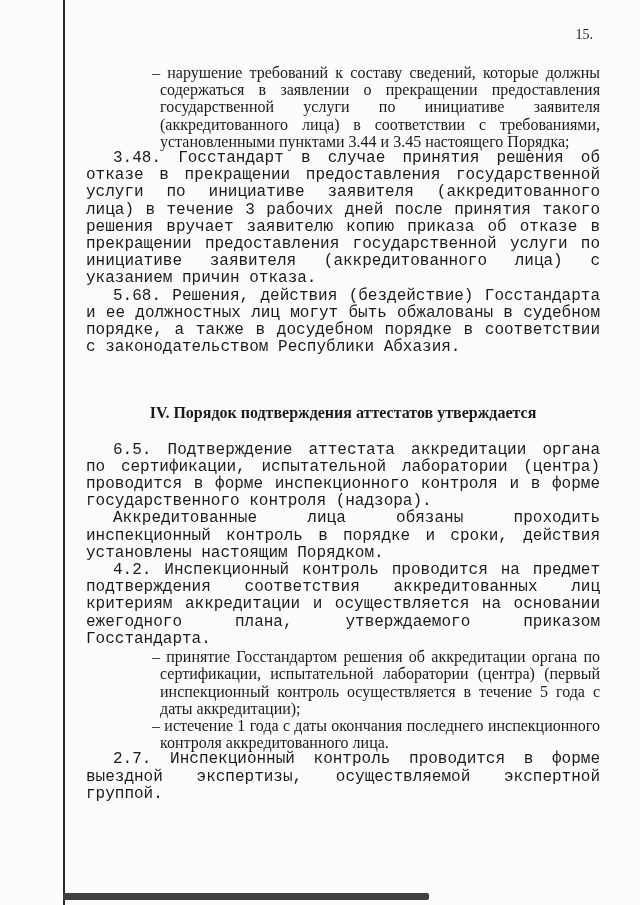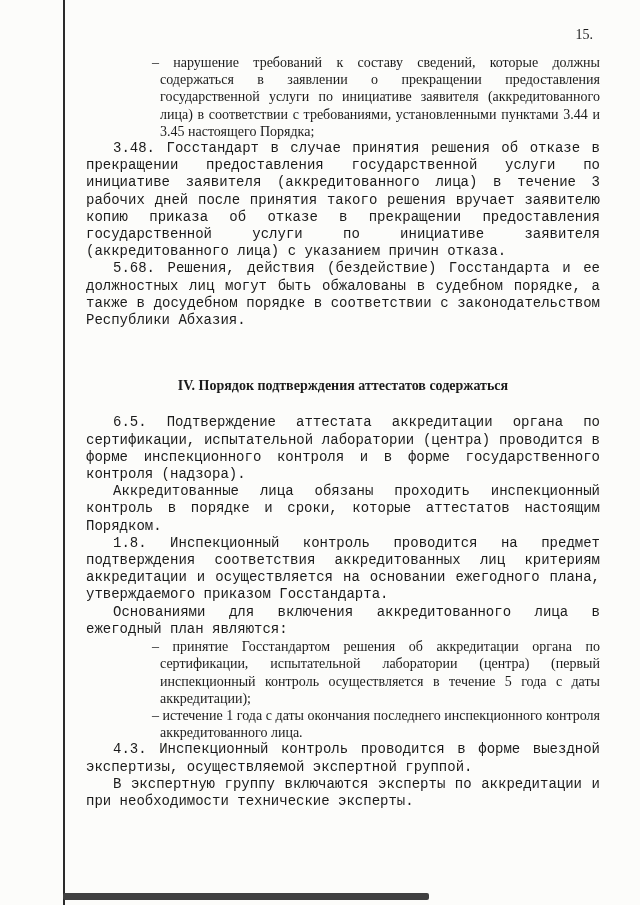--- a/index.html
+++ b/index.html
@@ -36,23 +36,23 @@
   .page-number {
     position: absolute;
     top: 27px;
     right: 47px;
     font-size: 14px;
     color: #1b1b1b;
   }
   .content {
     position: absolute;
     left: 86px;
-    top: 54px;
+    top: 64px;
     width: 514px;
-    font-size: 14px;
+    font-size: 16px;
     line-height: 17.2px;
     text-align: justify;
     color: #1b1b1b;
   }
   .content p {
     margin: 0;
     padding: 0;
   }
   .para {
     text-indent: 27px;
@@ -74,24 +74,22 @@
 </head>
 <body>
 
 <div class="page">
   <div class="left-rule"></div>
   <div class="page-number">15.</div>
   <div class="content" id="content">
       <p class="dash">– нарушение требований к составу сведений, которые должны содержаться в заявлении о прекращении предоставления государственной услуги по инициативе заявителя (аккредитованного лица) в соответствии с требованиями, установленными пунктами 3.44 и 3.45 настоящего Порядка;</p>
       <p class="para">3.48. Госстандарт в случае принятия решения об отказе в прекращении предоставления государственной услуги по инициативе заявителя (аккредитованного лица) в течение 3 рабочих дней после принятия такого решения вручает заявителю копию приказа об отказе в прекращении предоставления государственной услуги по инициативе заявителя (аккредитованного лица) с указанием причин отказа.</p>
       <p class="para">5.68. Решения, действия (бездействие) Госстандарта и ее должностных лиц могут быть обжалованы в судебном порядке, а также в досудебном порядке в соответствии с законодательством Республики Абхазия.</p>
-      <p class="heading">IV. Порядок подтверждения аттестатов содержаться</p>
+      <p class="heading">IV. Порядок подтверждения аттестатов утверждается</p>
       <p class="para">6.5. Подтверждение аттестата аккредитации органа по сертификации, испытательной лаборатории (центра) проводится в форме инспекционного контроля и в форме государственного контроля (надзора).</p>
-      <p class="para">Аккредитованные лица обязаны проходить инспекционный контроль в порядке и сроки, которые аттестатов настоящим Порядком.</p>
-      <p class="para">1.8. Инспекционный контроль проводится на предмет подтверждения соответствия аккредитованных лиц критериям аккредитации и осуществляется на основании ежегодного плана, утверждаемого приказом Госстандарта.</p>
-      <p class="para">Основаниями для включения аккредитованного лица в ежегодный план являются:</p>
+      <p class="para">Аккредитованные лица обязаны проходить инспекционный контроль в порядке и сроки, действия установлены настоящим Порядком.</p>
+      <p class="para">4.2. Инспекционный контроль проводится на предмет подтверждения соответствия аккредитованных лиц критериям аккредитации и осуществляется на основании ежегодного плана, утверждаемого приказом Госстандарта.</p>
       <p class="dash">– принятие Госстандартом решения об аккредитации органа по сертификации, испытательной лаборатории (центра) (первый инспекционный контроль осуществляется в течение 5 года с даты аккредитации);</p>
       <p class="dash">– истечение 1 года с даты окончания последнего инспекционного контроля аккредитованного лица.</p>
-      <p class="para">4.3. Инспекционный контроль проводится в форме выездной экспертизы, осуществляемой экспертной группой.</p>
-      <p class="para">В экспертную группу включаются эксперты по аккредитации и при необходимости технические эксперты.</p>
+      <p class="para">2.7. Инспекционный контроль проводится в форме выездной экспертизы, осуществляемой экспертной группой.</p>
     </div>
   <div class="bottom-bar"></div>
 </div>
 
 </body></html>

